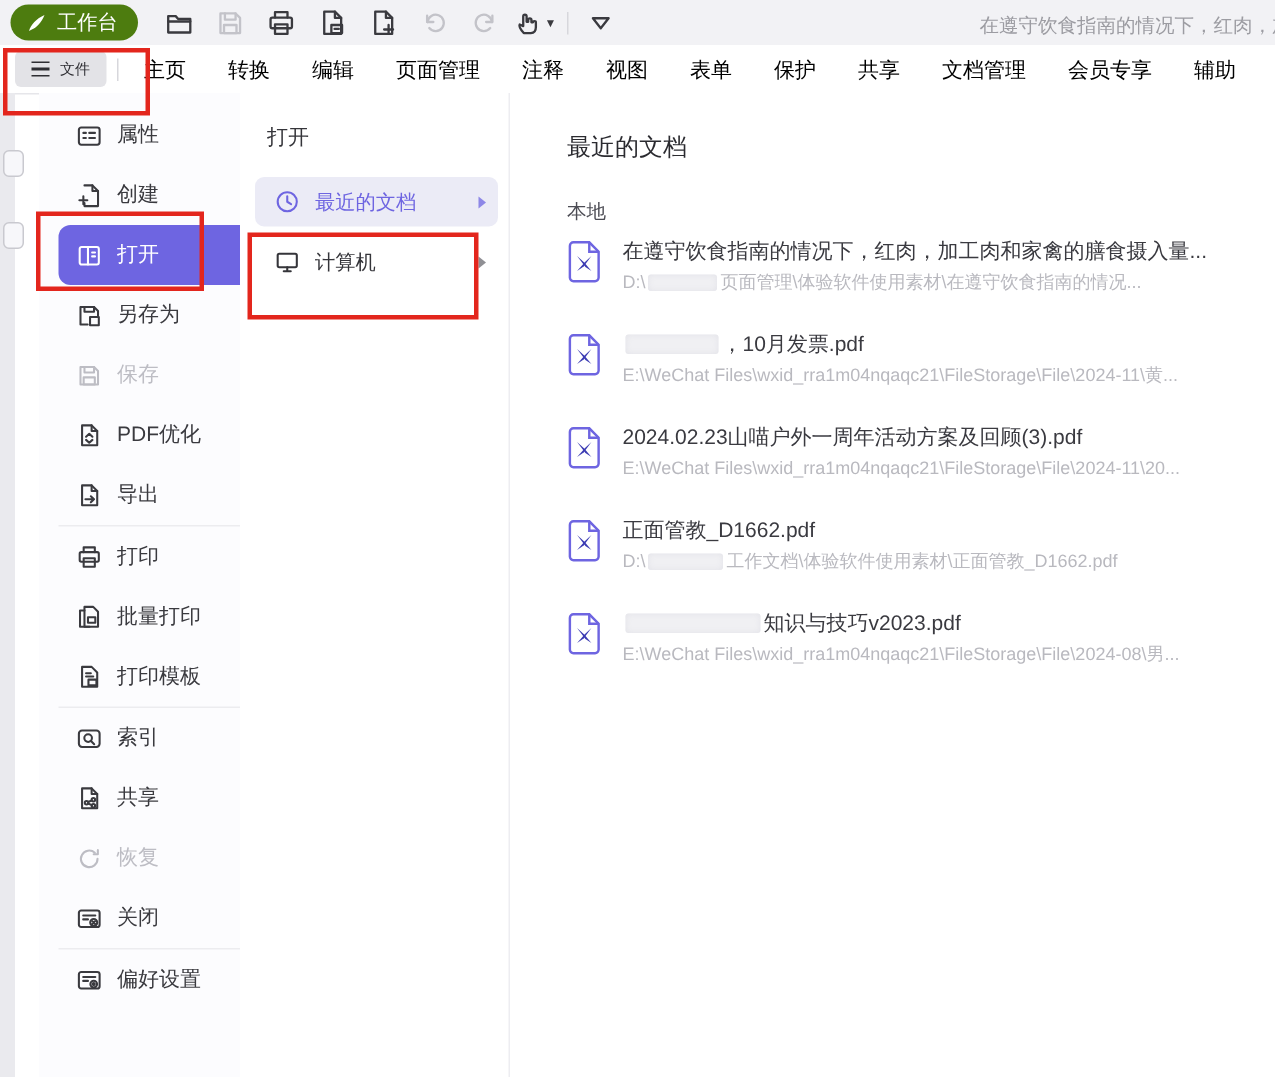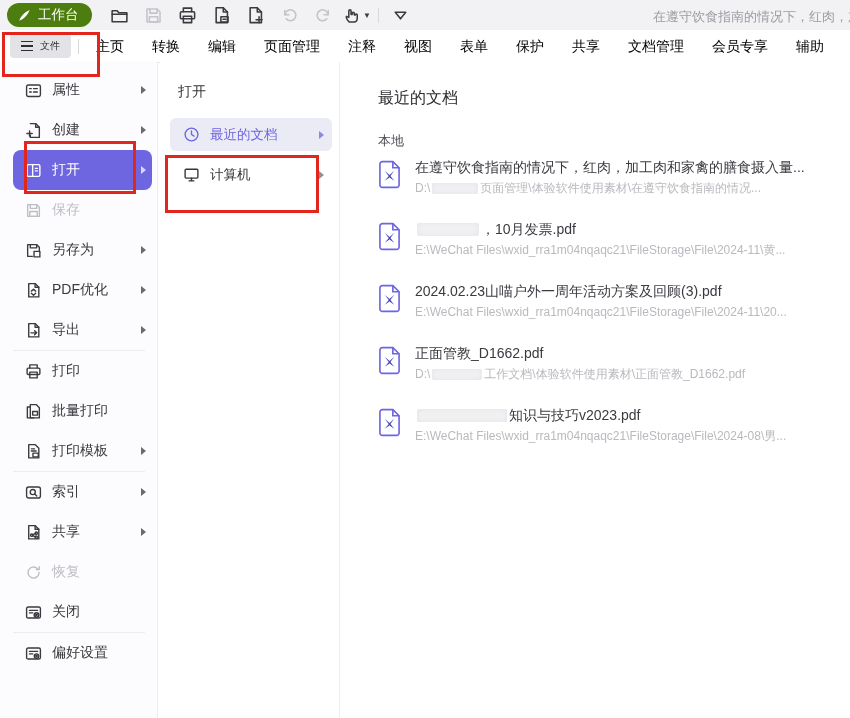--- a/index.html
+++ b/index.html
@@ -29,21 +29,21 @@
   .hamb{display:flex;flex-direction:column;gap:3px;}
   .hamb i{display:block;width:12px;height:1.4px;background:#2e2e33;}
   .msep{width:1px;height:15px;background:#d7d7dc;margin:0 3px 0 7px;flex:none;}
   .tabs{display:flex;align-items:center;height:100%;}
   .tab{padding:0 14px;font-size:14px;color:#000000;white-space:nowrap;line-height:31px;}
 
   
   .strip{position:absolute;left:0;top:62px;width:10px;bottom:0;background:#eaeaee;}
   .stub{position:absolute;left:2px;width:12px;height:16px;border:1px solid #c9c9cf;
         border-radius:4px;background:#f7f7fa;}
-  .panel-menu{position:absolute;left:0;top:62px;width:158px;bottom:0;background:#fcfcfe;
+  .panel-menu{position:absolute;left:26px;top:62px;width:158px;bottom:0;background:#fcfcfe;
               border-right:1px solid #ededf1;padding-top:8px;box-sizing:border-box;}
   .fm-item{height:40px;margin:0 5px 0 13px;border-radius:8px;display:flex;align-items:center;
            padding:0 6px 0 12px;box-sizing:border-box;font-size:14px;color:#3a3a3f;cursor:default;}
   .fm-item .lbl{margin-left:10px;}
   .fm-item .arr{margin-left:auto;}
   .fm-item.active{background:#6e65e1;color:#fff;}
   .fm-item.dis{color:#bdbdc4;}
   .fm-div{height:1px;background:#ececef;margin:0 12px 0 13px;}
   .arr{width:0;height:0;border-left:5px solid currentColor;border-top:4px solid transparent;
        border-bottom:4px solid transparent;opacity:.75;}
@@ -227,40 +227,40 @@
     <div class="fm-item active">
       <span>
         <svg width="17" height="17" viewBox="0 0 16 16">
           <rect class="ic" x="2" y="2.5" width="12" height="11" rx="1.2"></rect>
           <path class="ic" d="M7.2 2.5 v11 M9.8 6 h1.8 M9.8 8.4 h1.8"></path>
         </svg>
       </span>
       <span class="lbl">打开</span>
       <span class="arr"></span>
     </div>
+    <div class="fm-item">
+      <span>
+        <svg width="17" height="17" viewBox="0 0 16 16">
+          <path class="ic" d="M2.5 2.5 h8.5 l2.5 2.5 v3 M2.5 2.5 v11 h4.5"></path>
+          <path class="ic" d="M5 2.5 v3 h6 v-3"></path>
+          <rect class="ic" x="8.5" y="8.8" width="5.5" height="5.2"></rect>
+        </svg>
+      </span>
+      <span class="lbl">另存为</span>
+      <span class="arr"></span>
+    </div>
     <div class="fm-item dis">
       <span>
         <svg width="17" height="17" viewBox="0 0 16 16">
           <path class="ic" d="M2.5 2.5 h8.5 l2.5 2.5 v8.5 h-11 z"></path>
           <path class="ic" d="M5 2.5 v3.5 h6 v-3.5"></path>
           <rect class="ic" x="4.5" y="9" width="7" height="4.5"></rect>
         </svg>
       </span>
       <span class="lbl">保存</span>
-    </div>
-    <div class="fm-item">
-      <span>
-        <svg width="17" height="17" viewBox="0 0 16 16">
-          <path class="ic" d="M2.5 2.5 h8.5 l2.5 2.5 v3 M2.5 2.5 v11 h4.5"></path>
-          <path class="ic" d="M5 2.5 v3 h6 v-3"></path>
-          <rect class="ic" x="8.5" y="8.8" width="5.5" height="5.2"></rect>
-        </svg>
-      </span>
-      <span class="lbl">另存为</span>
-      <span class="arr"></span>
     </div>
     <div class="fm-item">
       <span>
         <svg width="17" height="17" viewBox="0 0 16 16">
           <path class="ic" d="M3.5 1.5 h6 l3.5 3.5 v9 h-9.5 z"></path>
           <path class="ic" d="M9.5 1.5 v3.5 h3.5"></path>
           <path class="ic" d="M6 8.6 l2-1.8 2 1.8 M6 10.6 l2 1.8 2-1.8"></path>
         </svg>
       </span>
       <span class="lbl">PDF优化</span>

